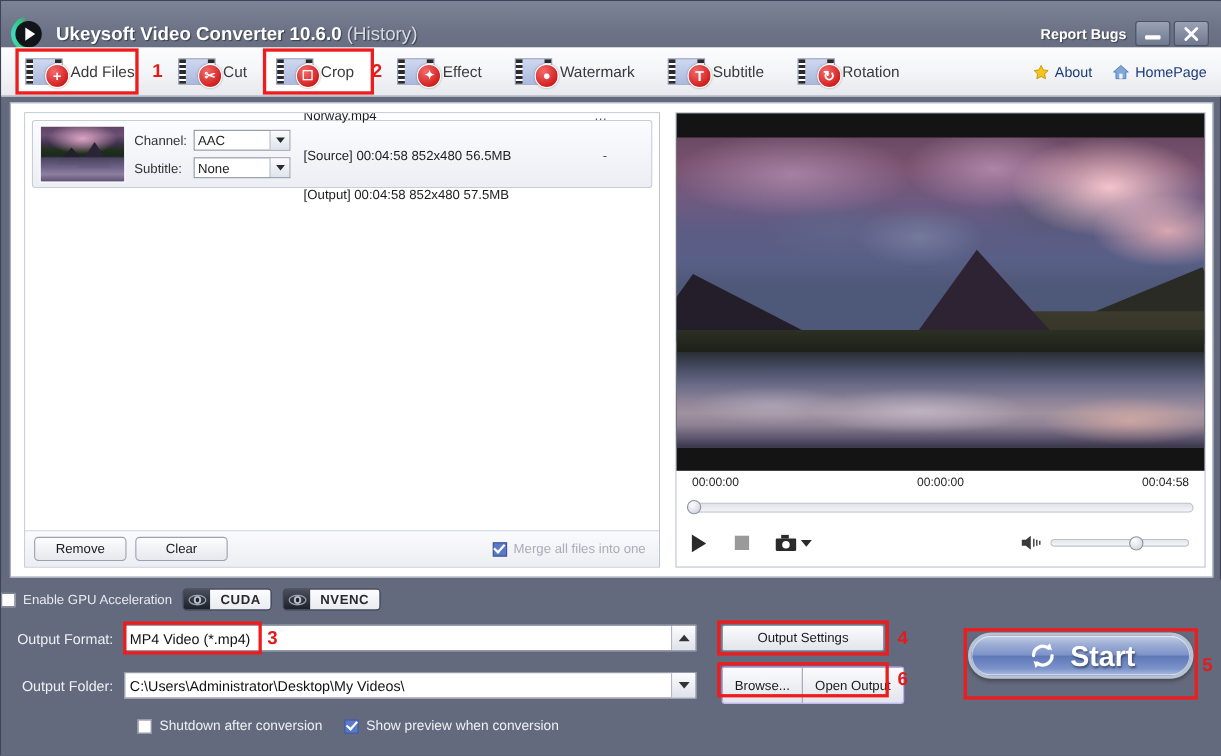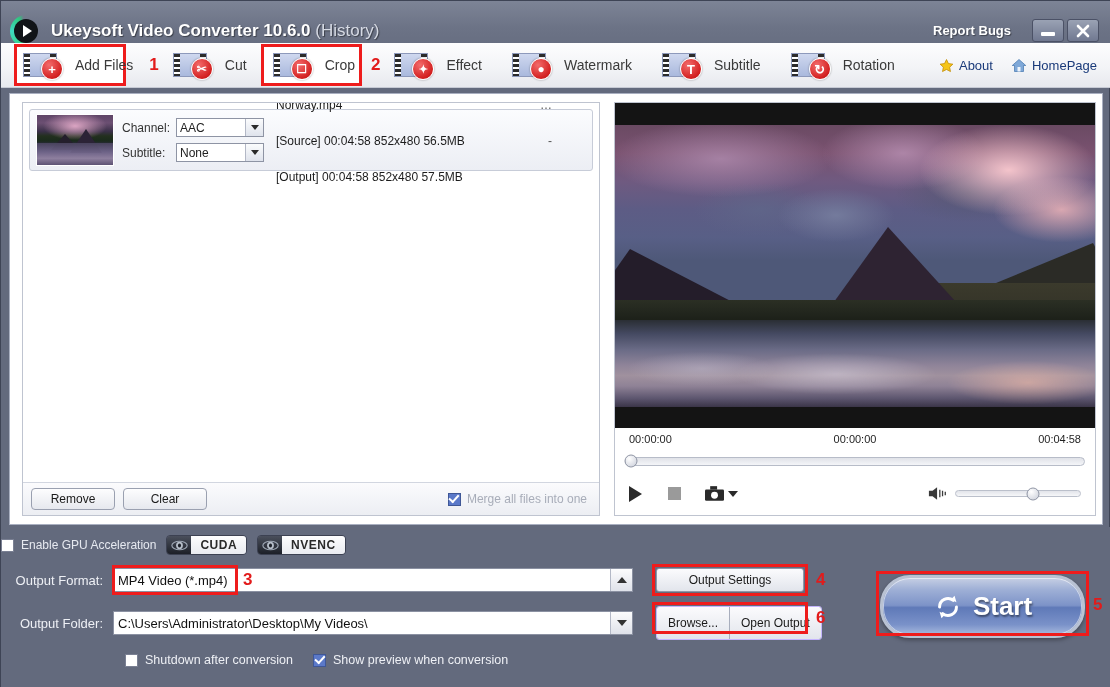--- a/index.html
+++ b/index.html
@@ -37,21 +37,21 @@
     border-top:6px solid transparent;border-bottom:6px solid transparent;
   }
   .apptitle {
     margin-left:9px; color:#ffffff; font-size:17px; font-weight:bold;
     text-shadow:1px 1px 1px rgba(0,0,0,.45);
     white-space:nowrap;
   }
   .apptitle .hist { color:#d6dae4; font-weight:normal; }
   .tbright { margin-left:auto; display:flex; align-items:center; padding-right:6px;}
   .reportbugs {
-    color:#fff; font-size:13px; font-weight:bold; margin-right:21px;
+    color:#fff; font-size:13px; font-weight:bold; margin-right:8px;
     text-shadow:1px 1px 1px rgba(0,0,0,.4); cursor:pointer;
   }
   .winbtn {
     width:32px;height:23px;margin-right:3px;
     background:linear-gradient(180deg,#9aa2b4,#707890);
     border:1px solid #4b5166; border-radius:3px;
     display:flex;align-items:center;justify-content:center;
     color:#fff; cursor:pointer;
   }
   .winbtn .minbar { width:14px;height:4px;background:#fff;border-radius:1px;margin-top:6px;}
@@ -59,21 +59,21 @@
   .winbtn.close svg { display:block; }
 
   
   .toolbar {
     position:absolute; left:0; top:42px; width:1110px; height:45px;
     background:linear-gradient(180deg,#fdfdfe 0%, #f3f4f7 55%, #e7e9ee 100%);
     border-bottom:1px solid #c6cad4;
     display:flex; align-items:center;
   }
   .tool { display:flex; align-items:center; height:34px; padding:0 8px; cursor:pointer; position:relative;}
-  .tool .lbl { font-size:14px; color:#3a3a3a; margin-left:14px; white-space:nowrap;}
+  .tool .lbl { font-size:14px; color:#3a3a3a; margin-left:3px; white-space:nowrap;}
   .filmicon { position:relative; width:38px; height:26px; flex:0 0 auto;}
   .filmicon .strip {
     position:absolute; left:0; top:1px; width:34px;height:24px;
     background:linear-gradient(180deg,#cfd8ef,#aab9dd);
     border:1px solid #8d99bb;
   }
   .filmicon .strip:before, .filmicon .strip:after{
     content:""; position:absolute; left:0; width:6px; height:100%;
     background:
       repeating-linear-gradient(180deg,#2b2b2b 0 3px,#ffffff 3px 5px);
@@ -306,21 +306,21 @@
     font-size:12px; color:#1a1a1a; display:flex; align-items:center; justify-content:center;
     cursor:pointer;
   }
   .splitbtn { display:flex; height:34px; border:1px solid #c4b5fd; border-radius:3px; overflow:hidden;}
   .splitbtn div {
     padding:0 11px; display:flex;align-items:center; font-size:12px;color:#1a1a1a;
     background:linear-gradient(180deg,#fbfbfd,#e2e5ec); cursor:pointer;
   }
   .splitbtn div + div { border-left:1px solid #a8aebd; }
   .startbtn {
-    position:absolute; left:879px; top:574px; width:205px; height:63px;
+    position:absolute; left:879px; top:574px; width:205px; height:42px;
     border-radius:30px; cursor:pointer;
     background:linear-gradient(180deg,#c6cfe4 0%, #9fb0d6 20%, #7d93c8 48%, #5f79b8 52%, #7a92c9 82%, #aabbdf 100%);
     border:3px solid #b9c2d3;
     box-shadow:inset 0 0 0 1px rgba(255,255,255,.55), 0 2px 4px rgba(0,0,0,.35);
     display:flex; align-items:center; justify-content:center;
   }
   .startbtn .slabel {
     font-size:26px; font-weight:bold; color:#fff;
     text-shadow:1px 2px 2px rgba(0,0,0,.45); margin-left:10px;
   }

